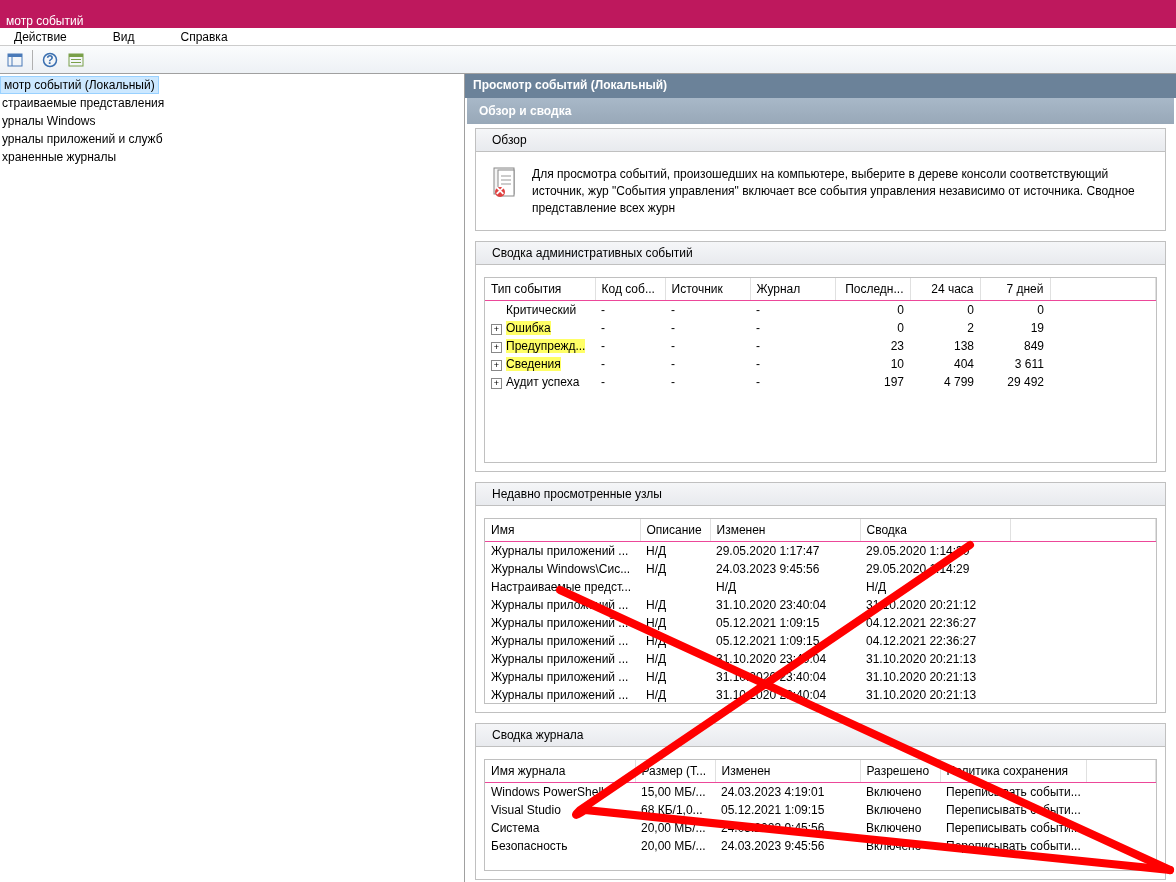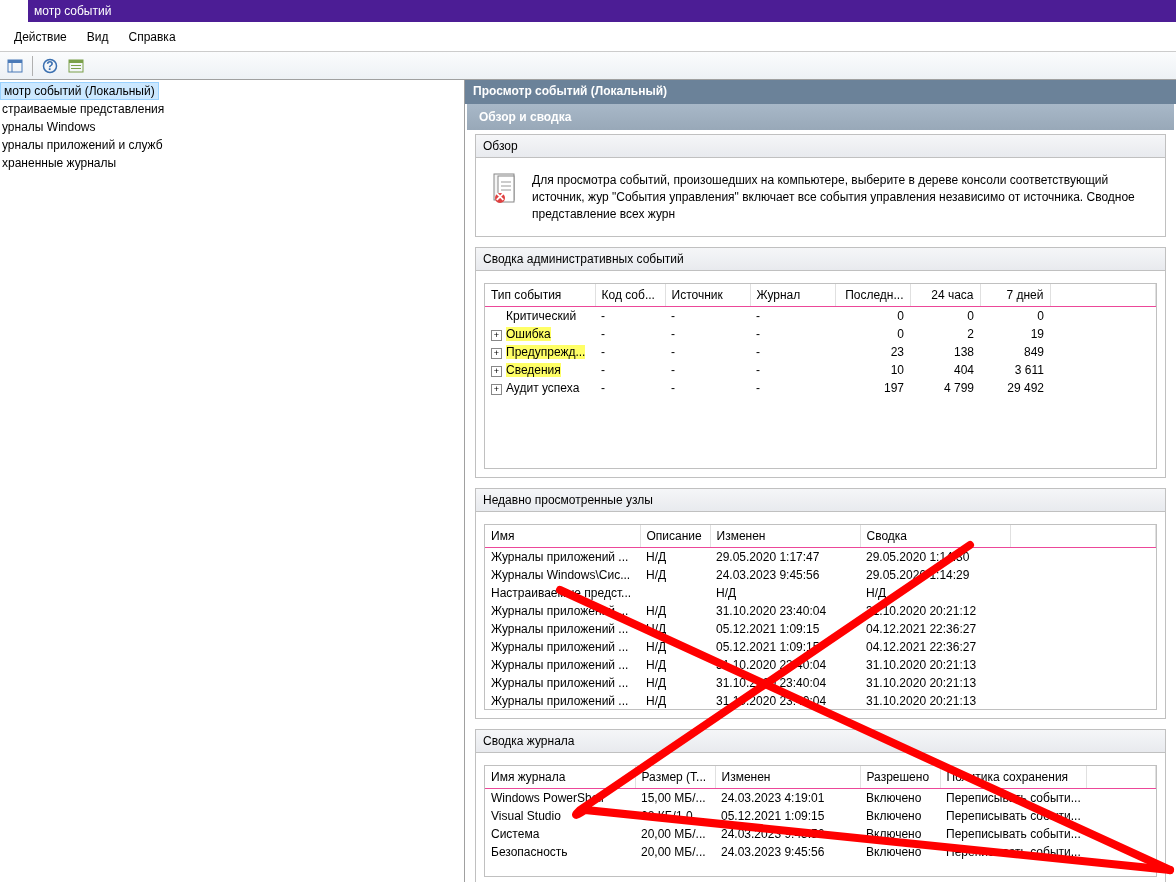--- a/index.html
+++ b/index.html
@@ -1,41 +1,41 @@
 <!DOCTYPE html>
 <html><head>
   <meta charset="utf-8">
   <style>
     * { box-sizing: border-box; margin: 0; padding: 0; font-family: "Segoe UI", Tahoma, sans-serif; font-size: 12px; }
     body { width: 1176px; height: 882px; background: #fff; overflow: hidden; position: relative; }
     
-    .titlebar { background: #4c1d95; color: #fff; padding: 4px 6px; height: 22px; margin-left: 28px; }
-    
-    .menubar { background: #fff; border-bottom: 1px solid #ccc; height: 30px; display: flex; align-items: center; padding-left: 4px; }
+    .titlebar { background: #be185d; color: #fff; padding: 14px 6px; height: 22px; }
+    
+    .menubar { background: #fff; border-bottom: 1px solid #ccc; height: 18px; display: flex; align-items: center; padding-left: 4px; gap: 26px; }
     .menubar span { padding: 2px 10px; cursor: pointer; }
     
     .toolbar { background: linear-gradient(#fbfcfd, #edf1f5); border-bottom: 1px solid #a0a0a0; height: 28px; display: flex; align-items: center; padding-left: 4px; gap: 4px; }
     .tool-icon { width: 22px; height: 22px; display: flex; align-items: center; justify-content: center; border: 1px solid transparent; cursor: pointer; }
     .tool-sep { width: 1px; height: 20px; background: #b0b0b0; margin: 0 2px; }
     
     .main { display: flex; height: calc(882px - 22px - 22px - 28px); }
     
     .tree { width: 465px; border-right: 1px solid #a0a0a0; padding-top: 2px; overflow: hidden; }
     .tree-item { padding: 2px 4px 2px 4px; cursor: pointer; white-space: nowrap; }
     .tree-item.selected { background: #cce8ff; border: 1px solid #99d1ff; padding: 1px 3px 1px 3px; display: inline-block; margin-left: 0; }
     .tree-child { padding-left: 2px; }
     
     .content { flex: 1; display: flex; flex-direction: column; overflow: hidden; }
     
     .content-header { background: #6b8299; color: #fff; padding: 4px 8px; font-weight: bold; height: 24px; margin: 0; }
     
     .content-title { background: linear-gradient(#a8b8c8, #98a8b8); color: #fff; padding: 6px 12px; font-size: 12px; font-weight: 600; margin: 0 2px 4px 2px; }
     
     .section { border: 1px solid #c0c0c0; margin: 0 10px 10px 10px; background: #fff; }
-    .section-header { background: linear-gradient(#f5f6f8, #e8eaee); border-bottom: 1px solid #c0c0c0; padding: 4px 7px; }
+    .section-header { background: linear-gradient(#f5f6f8, #e8eaee); border-bottom: 1px solid #c0c0c0; padding: 4px 16px; }
     .section-body { padding: 8px; }
     
     .info-row { display: flex; gap: 10px; padding: 6px; }
     .info-icon { width: 32px; height: 32px; flex-shrink: 0; }
     .info-text { line-height: 1.4; color: #000; }
     
     .inner-table-box { border: 1px solid #c0c0c0; margin-top: 4px; height: 186px; overflow: hidden; }
     .inner-table-box.recent { height: 186px; }
     .inner-table-box.journal { height: 112px; }
     

